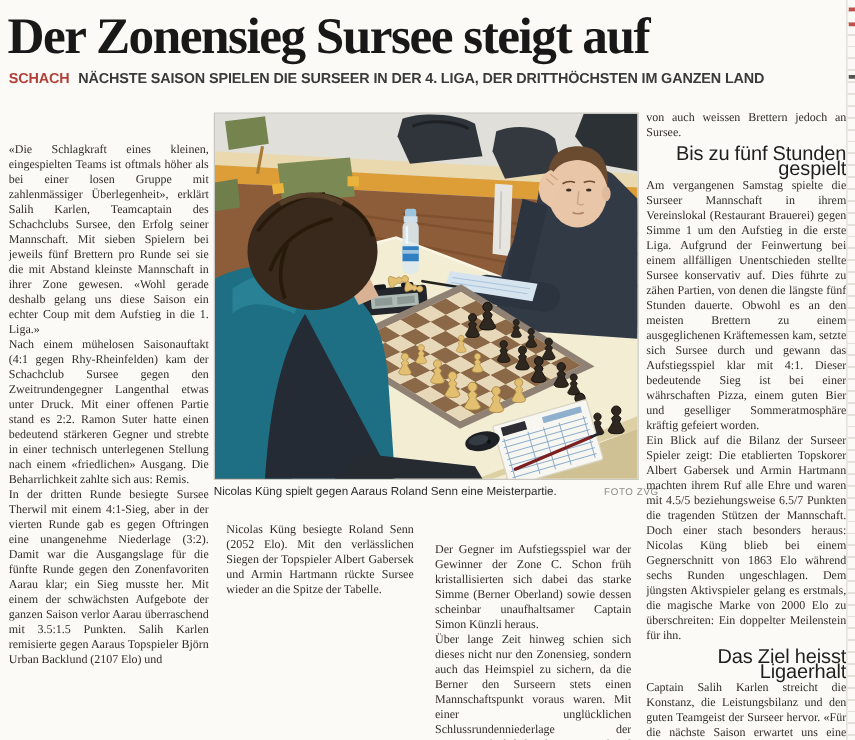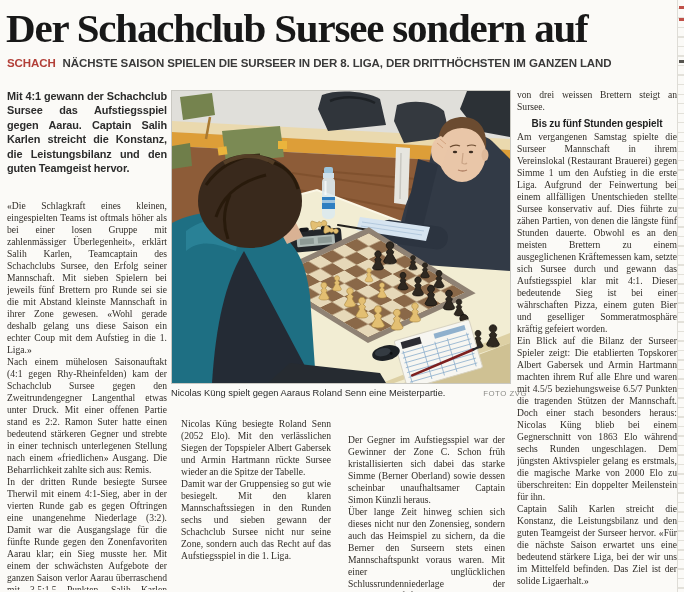--- a/index.html
+++ b/index.html
@@ -24,22 +24,22 @@
   .kicker .kword{ color:#b23f38; margin-right:7px; }
   .col{
     position:absolute; overflow:hidden;
     font-size:9.6px; line-height:12px; text-align:justify;
     hyphens:auto; -webkit-hyphens:auto; word-spacing:-0.2px;
   }
   .col p{ margin:0; }
   .col p.gap{ margin-top:25px; }
   .col h3{
     font-family:"Liberation Sans", sans-serif;
-    font-size:10px; line-height:12px; font-weight:bold; color:#1f1f1f;
-    margin:5px 0 1px 0; text-align:center; letter-spacing:-0.1px;
+    font-size:16px; line-height:12px; font-weight:normal; color:#1f1f1f;
+    margin:5px 0 1px 0; text-align:right; letter-spacing:-0.1px;
   }
   .col .lead{
     font-family:"Liberation Sans", sans-serif;
     font-size:10.9px; line-height:14.4px; font-weight:bold; color:#2c2c2c;
     margin-bottom:8px; letter-spacing:-0.1px;
   }
   .col1{ left:7px;  top:89px;  width:160px; height:501px; }
   .col2{ left:181px; top:418px; width:150px; height:172px; }
   .col3{ left:348px; top:434px; width:157px; height:172px; }
   .col4{ left:517px; top:89px;  width:160px; height:501px; }
@@ -57,28 +57,27 @@
     background:repeating-linear-gradient(#fbfaf7 0 8px, #e3e1da 8px 9.5px);
   }
   .edge i{ position:absolute; left:1px; width:5px; height:3px; background:#c05048; }
   .edge i.e2{ top:18px; } .edge i.e3{ top:60px; background:#56544f; }
 </style>
 </head>
 <body>
 
 <div class="page">
 
-  <h1 class="headline">Der Schachclub Sursee sondern auf</h1>
+  <h1 class="headline">Der Zonensieg Sursee steigt auf</h1>
 
   <div class="kicker">
-    <span class="kword">SCHACH</span><span>NÄCHSTE SAISON SPIELEN DIE SURSEER IN DER 8. LIGA, DER DRITTHÖCHSTEN IM GANZEN LAND</span>
+    <span class="kword">SCHACH</span><span>NÄCHSTE SAISON SPIELEN DIE SURSEER IN DER 4. LIGA, DER DRITTHÖCHSTEN IM GANZEN LAND</span>
   </div>
 
   <div class="col col1">
-    <p class="lead">Mit 4:1 gewann der Schachclub Sursee das Aufstiegsspiel gegen Aarau. Captain Salih Karlen streicht die Konstanz, die Leistungsbilanz und den guten Teamgeist hervor.</p>
     <p class="gap">«Die Schlagkraft eines kleinen, eingespielten Teams ist oftmals höher als bei einer losen Gruppe mit zahlenmässiger Überlegenheit», erklärt Salih Karlen, Teamcaptain des Schachclubs Sursee, den Erfolg seiner Mannschaft. Mit sieben Spielern bei jeweils fünf Brettern pro Runde sei sie die mit Abstand kleinste Mannschaft in ihrer Zone gewesen. «Wohl gerade deshalb gelang uns diese Saison ein echter Coup mit dem Aufstieg in die 1. Liga.»</p>
     <p>Nach einem mühelosen Saisonauftakt (4:1 gegen Rhy-Rheinfelden) kam der Schachclub Sursee gegen den Zweitrundengegner Langenthal etwas unter Druck. Mit einer offenen Partie stand es 2:2. Ramon Suter hatte einen bedeutend stärkeren Gegner und strebte in einer technisch unterlegenen Stellung nach einem «friedlichen» Ausgang. Die Beharrlichkeit zahlte sich aus: Remis.</p>
     <p>In der dritten Runde besiegte Sursee Therwil mit einem 4:1-Sieg, aber in der vierten Runde gab es gegen Oftringen eine unangenehme Niederlage (3:2). Damit war die Ausgangslage für die fünfte Runde gegen den Zonenfavoriten Aarau klar; ein Sieg musste her. Mit einem der schwächsten Aufgebote der ganzen Saison verlor Aarau überraschend mit 3.5:1.5 Punkten. Salih Karlen remisierte gegen Aaraus Topspieler Björn Urban Backlund (2107 Elo) und</p>
   </div>
 
   <figure class="photo">
     <svg width="338" height="292" viewBox="0 0 338 292" xmlns="http://www.w3.org/2000/svg">
       <defs>
         <pattern id="chk" width="2" height="2" patternUnits="userSpaceOnUse">
           <rect width="2" height="2" fill="#e6d8b8"></rect>
@@ -230,33 +229,33 @@
       <polygon points="96,292 118,272 208,282 214,292" fill="#262b31"></polygon>
     </svg>
     <figcaption>
       <span>Nicolas Küng spielt gegen Aaraus Roland Senn eine Meisterpartie.</span>
       <span class="credit">FOTO ZVG</span>
     </figcaption>
   </figure>
 
   <div class="col col2">
     <p>Nicolas Küng besiegte Roland Senn (2052 Elo). Mit den verlässlichen Siegen der Topspieler Albert Gabersek und Armin Hartmann rückte Sursee wieder an die Spitze der Tabelle.</p>
-    <p>Damit war der Gruppensieg so gut wie besiegelt. Mit den klaren Mannschaftssiegen in den Runden sechs und sieben gewann der Schachclub Sursee nicht nur seine Zone, sondern auch das Recht auf das Aufstiegsspiel in die 1. Liga.</p>
   </div>
 
   <div class="col col3">
     <p>Der Gegner im Aufstiegsspiel war der Gewinner der Zone C. Schon früh kristallisierten sich dabei das starke Simme (Berner Oberland) sowie dessen scheinbar unaufhaltsamer Captain Simon Künzli heraus.</p>
     <p>Über lange Zeit hinweg schien sich dieses nicht nur den Zonensieg, sondern auch das Heimspiel zu sichern, da die Berner den Surseern stets einen Mannschaftspunkt voraus waren. Mit einer unglücklichen Schlussrundenniederlage der Topmannschaft fielen das Heimspiel und damit der Vorteil</p>
   </div>
 
   <div class="col col4">
-    <p>von drei weissen Brettern steigt an Sursee.</p>
+    <p>von auch weissen Brettern jedoch an Sursee.</p>
     <h3>Bis zu fünf Stunden gespielt</h3>
     <p>Am vergangenen Samstag spielte die Surseer Mannschaft in ihrem Vereinslokal (Restaurant Brauerei) gegen Simme 1 um den Aufstieg in die erste Liga. Aufgrund der Feinwertung bei einem allfälligen Unentschieden stellte Sursee konservativ auf. Dies führte zu zähen Partien, von denen die längste fünf Stunden dauerte. Obwohl es an den meisten Brettern zu einem ausgeglichenen Kräftemessen kam, setzte sich Sursee durch und gewann das Aufstiegsspiel klar mit 4:1. Dieser bedeutende Sieg ist bei einer währschaften Pizza, einem guten Bier und geselliger Sommeratmosphäre kräftig gefeiert worden.</p>
     <p>Ein Blick auf die Bilanz der Surseer Spieler zeigt: Die etablierten Topskorer Albert Gabersek und Armin Hartmann machten ihrem Ruf alle Ehre und waren mit 4.5/5 beziehungsweise 6.5/7 Punkten die tragenden Stützen der Mannschaft. Doch einer stach besonders heraus: Nicolas Küng blieb bei einem Gegnerschnitt von 1863 Elo während sechs Runden ungeschlagen. Dem jüngsten Aktivspieler gelang es erstmals, die magische Marke von 2000 Elo zu überschreiten: Ein doppelter Meilenstein für ihn.</p>
+    <h3>Das Ziel heisst Ligaerhalt</h3>
     <p><span>Captain Salih Karlen streicht die Konstanz, die Leistungsbilanz und den guten Teamgeist der Surseer hervor. «Für die nächste Saison erwartet uns eine bedeutend stärkere Liga, bei der wir uns im Mittelfeld befinden. Das Ziel ist der solide Ligaerhalt.»</span> </p>
   </div>
 
   <div class="edge">
     <i style="top:6px"></i>
     <i class="e2"></i>
     <i class="e3"></i>
   </div>
 
 </div>

